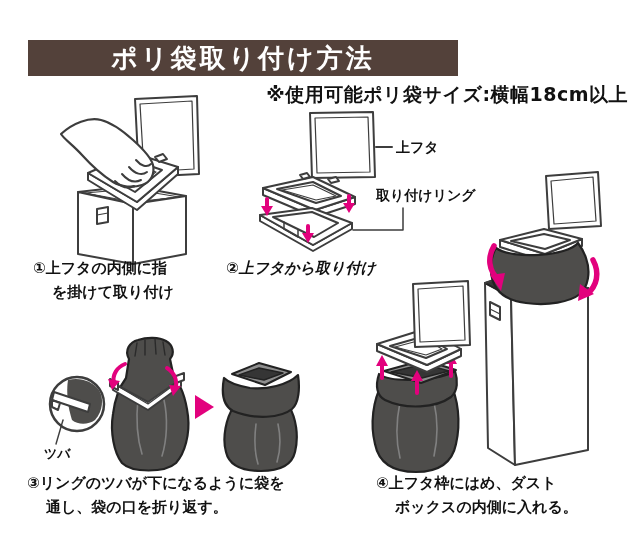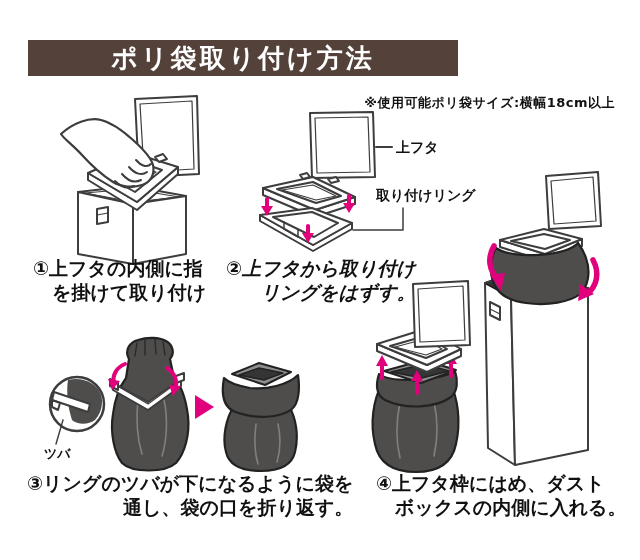--- a/index.html
+++ b/index.html
@@ -7,32 +7,32 @@
     --bag_fill:#4e4d4b; --bag_outline:#222222; --line_art:#3d3d3d; --text:#111111;
   }
   html,body{margin:0;padding:0;}
   body{background:#ffffff;font-family:"DejaVu Sans",sans-serif;}
   .canvas{position:relative;width:640px;height:560px;background:#ffffff;overflow:hidden;}
 
   .title-bar{position:absolute;left:28px;top:40px;width:430px;height:36px;
     background:var(--title_bg);display:flex;align-items:center;justify-content:center;text-align:center;}
   .title-bar span{color:var(--title_text);font-size:26px;font-weight:700;letter-spacing:3px;white-space:nowrap;}
 
-  .note{position:absolute;top:82px;right:25px;font-size:13px;font-weight:700;color:var(--text);
-    letter-spacing:0.5px;white-space:nowrap;margin-top:12px;}
+  .note{position:absolute;top:82px;right:12px;font-size:19px;font-weight:700;color:var(--text);
+    letter-spacing:0.5px;white-space:nowrap;}
 
   .illus{position:absolute;}
   #illus1{left:55px;top:93px;}
   #illus2{left:240px;top:96px;}
   #illus3{left:18px;top:328px;}
   #illus4a{left:348px;top:268px;}
   #illus4b{left:478px;top:148px;}
 
-  .caption{position:absolute;color:var(--text);font-size:19px;font-weight:700;line-height:24px;white-space:nowrap;}
-  .caption .indent{padding-left:19px;text-align:right;}
+  .caption{position:absolute;color:var(--text);font-size:15px;font-weight:700;line-height:24px;white-space:nowrap;}
+  .caption .indent{padding-left:19px;}
   #cap1{left:33px;top:256px;}
   #cap2{left:226px;top:256px;font-style:italic;}
   #cap3{left:27px;top:471px;}
   #cap4{left:376px;top:471px;}
 
   
   .white{fill:#ffffff;stroke:var(--line_art);stroke-width:2;stroke-linejoin:round;stroke-linecap:round;}
   .stroke{fill:none;stroke:var(--line_art);stroke-width:2;stroke-linejoin:round;stroke-linecap:round;}
   .thin{stroke-width:1.2;}
   .bagf{fill:var(--bag_fill);stroke:var(--bag_outline);stroke-width:2.2;stroke-linejoin:round;}
@@ -211,21 +211,20 @@
       <polygon class="acc" points="116,146 102,136 100,153"></polygon>
     </g>
   </svg>
 
   <div id="cap1" class="caption">
     <div>①上フタの内側に指</div>
     <div class="indent">を掛けて取り付け</div>
   </div>
   <div id="cap2" class="caption">
     <div>②上フタから取り付け</div>
-    <div class="indent">リングをはずす。</div>
   </div>
   <div id="cap4" class="caption">
     <div>④上フタ枠にはめ、ダスト</div>
     <div class="indent">ボックスの内側に入れる。</div>
   </div>
   <div id="cap3" class="caption">
     <div>③リングのツバが下になるように袋を</div>
     <div class="indent">通し、袋の口を折り返す。</div>
   </div>
 

